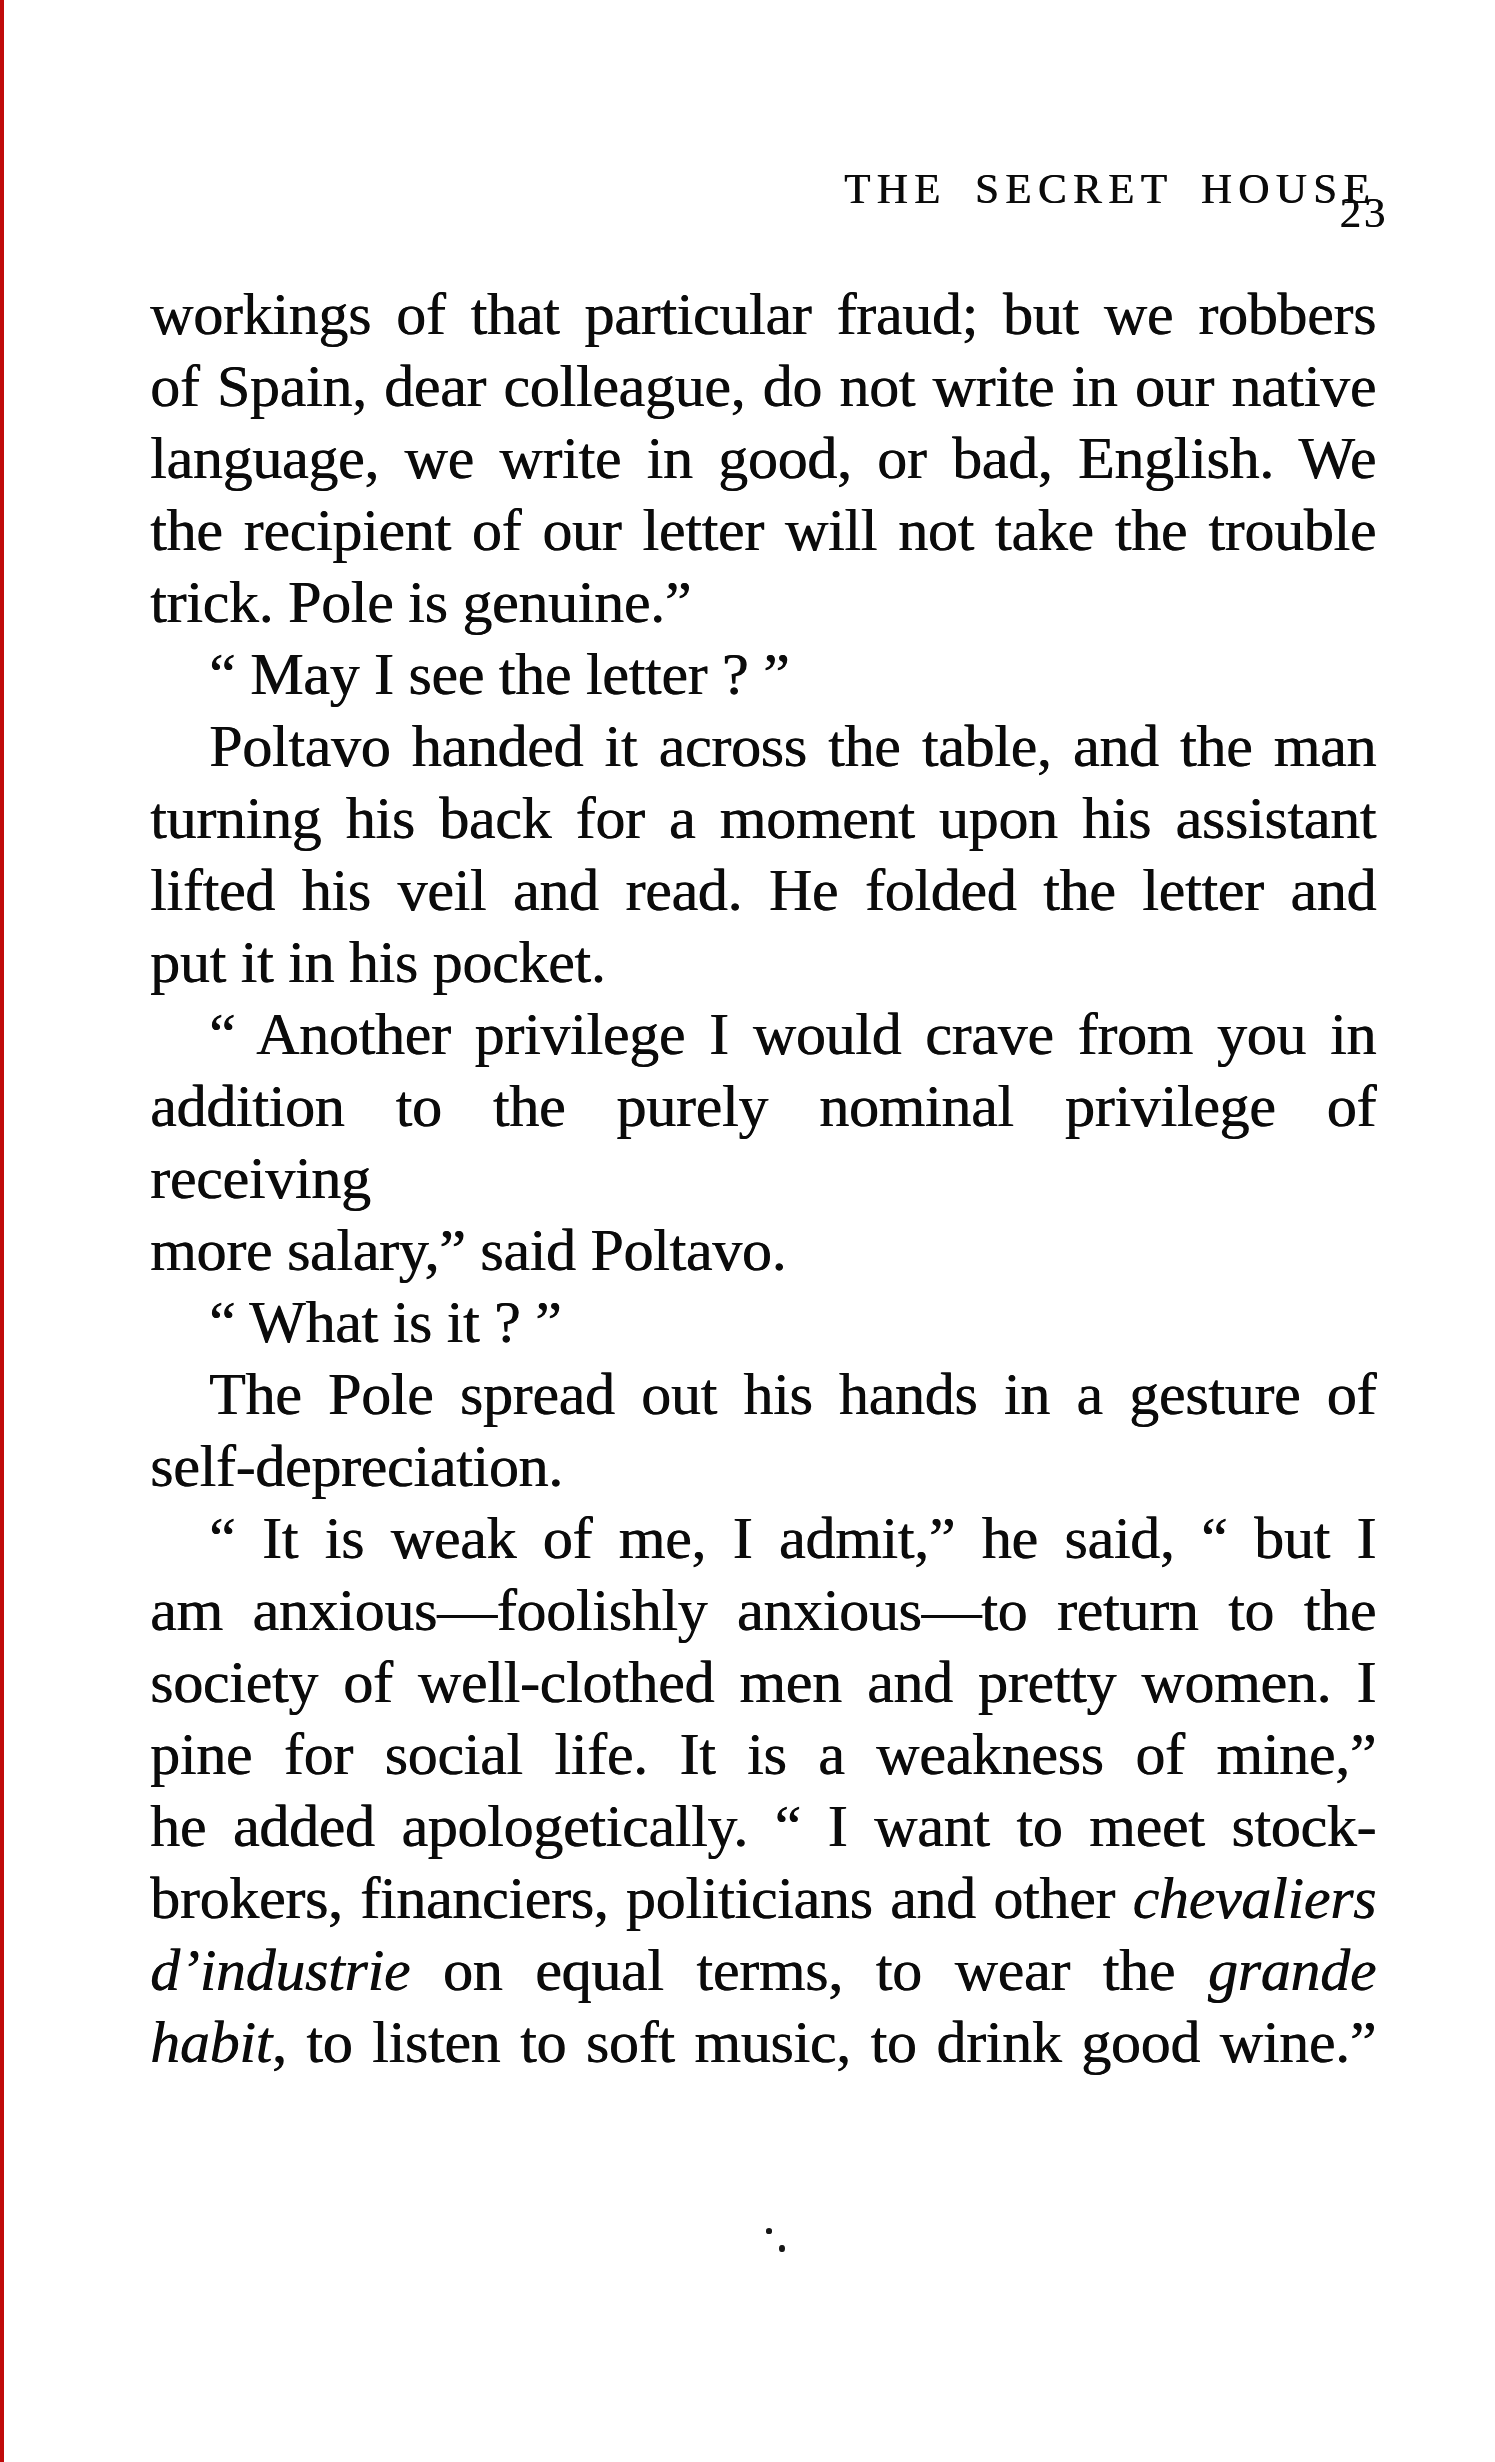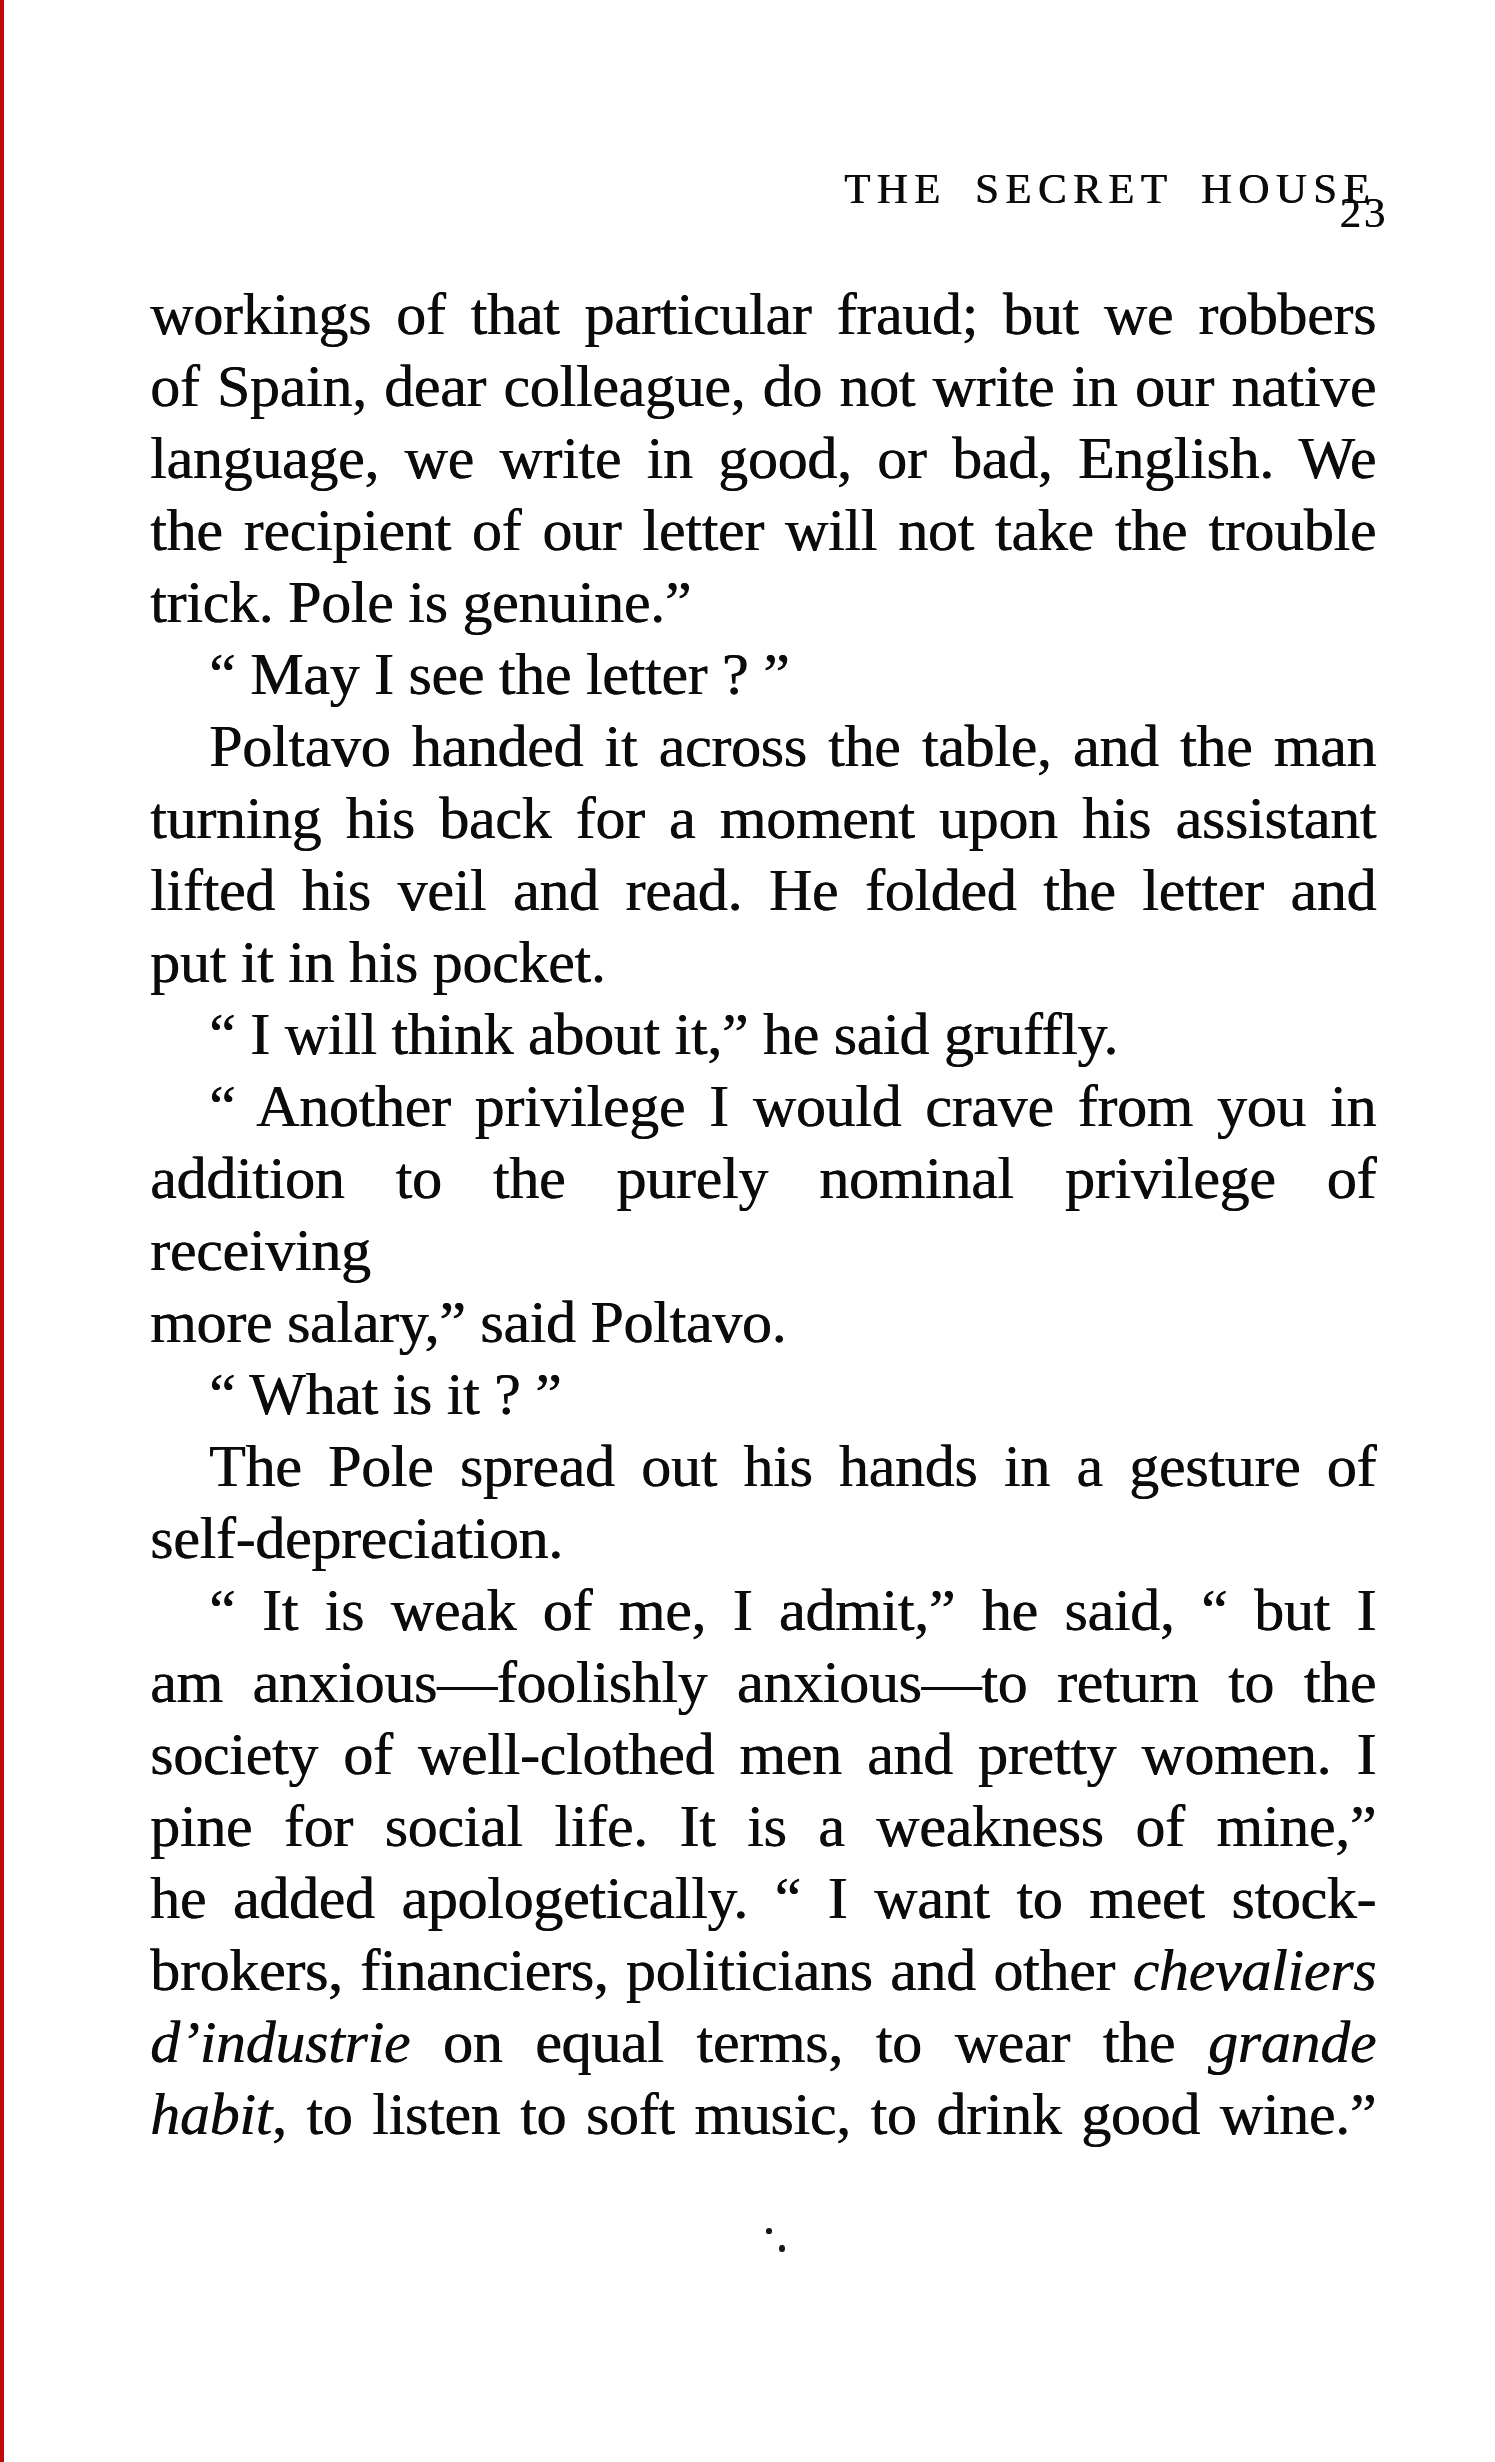--- a/index.html
+++ b/index.html
@@ -86,21 +86,20 @@
       <div class="ln"><span>workings of that particular fraud; but we robbers</span></div>
       <div class="ln"><span>of Spain, dear colleague, do not write in our native</span></div>
       <div class="ln"><span>language, we write in good, or bad, English.  We</span></div>
       <div class="ln"><span>the recipient of our letter will not take the trouble</span></div>
       <div class="ln end"><span>trick.  Pole is genuine.”</span></div>
       <div class="ln indent end"><span>“ May I see the letter ? ”</span></div>
       <div class="ln indent"><span>Poltavo handed it across the table, and the man</span></div>
       <div class="ln"><span>turning his back for a moment upon his assistant</span></div>
       <div class="ln"><span>lifted his veil and read.  He folded the letter and</span></div>
       <div class="ln end"><span>put it in his pocket.</span></div>
-      <div class="ln indent end"><span>“ I will think about it,” he said gruffly.</span></div>
       <div class="ln indent"><span>“ Another privilege I would crave from you in</span></div>
       <div class="ln"><span>addition to the purely nominal privilege of receiving</span></div>
       <div class="ln end"><span>more salary,” said Poltavo.</span></div>
       <div class="ln indent end"><span>“ What is it ? ”</span></div>
       <div class="ln indent"><span>The Pole spread out his hands in a gesture of</span></div>
       <div class="ln end"><span>self-depreciation.</span></div>
       <div class="ln indent"><span>“ It is weak of me, I admit,” he said, “ but I</span></div>
       <div class="ln"><span>am anxious—foolishly anxious—to return to the</span></div>
       <div class="ln"><span>society of well-clothed men and pretty women.  I</span></div>
       <div class="ln"><span>pine for social life.  It is a weakness of mine,”</span></div>

